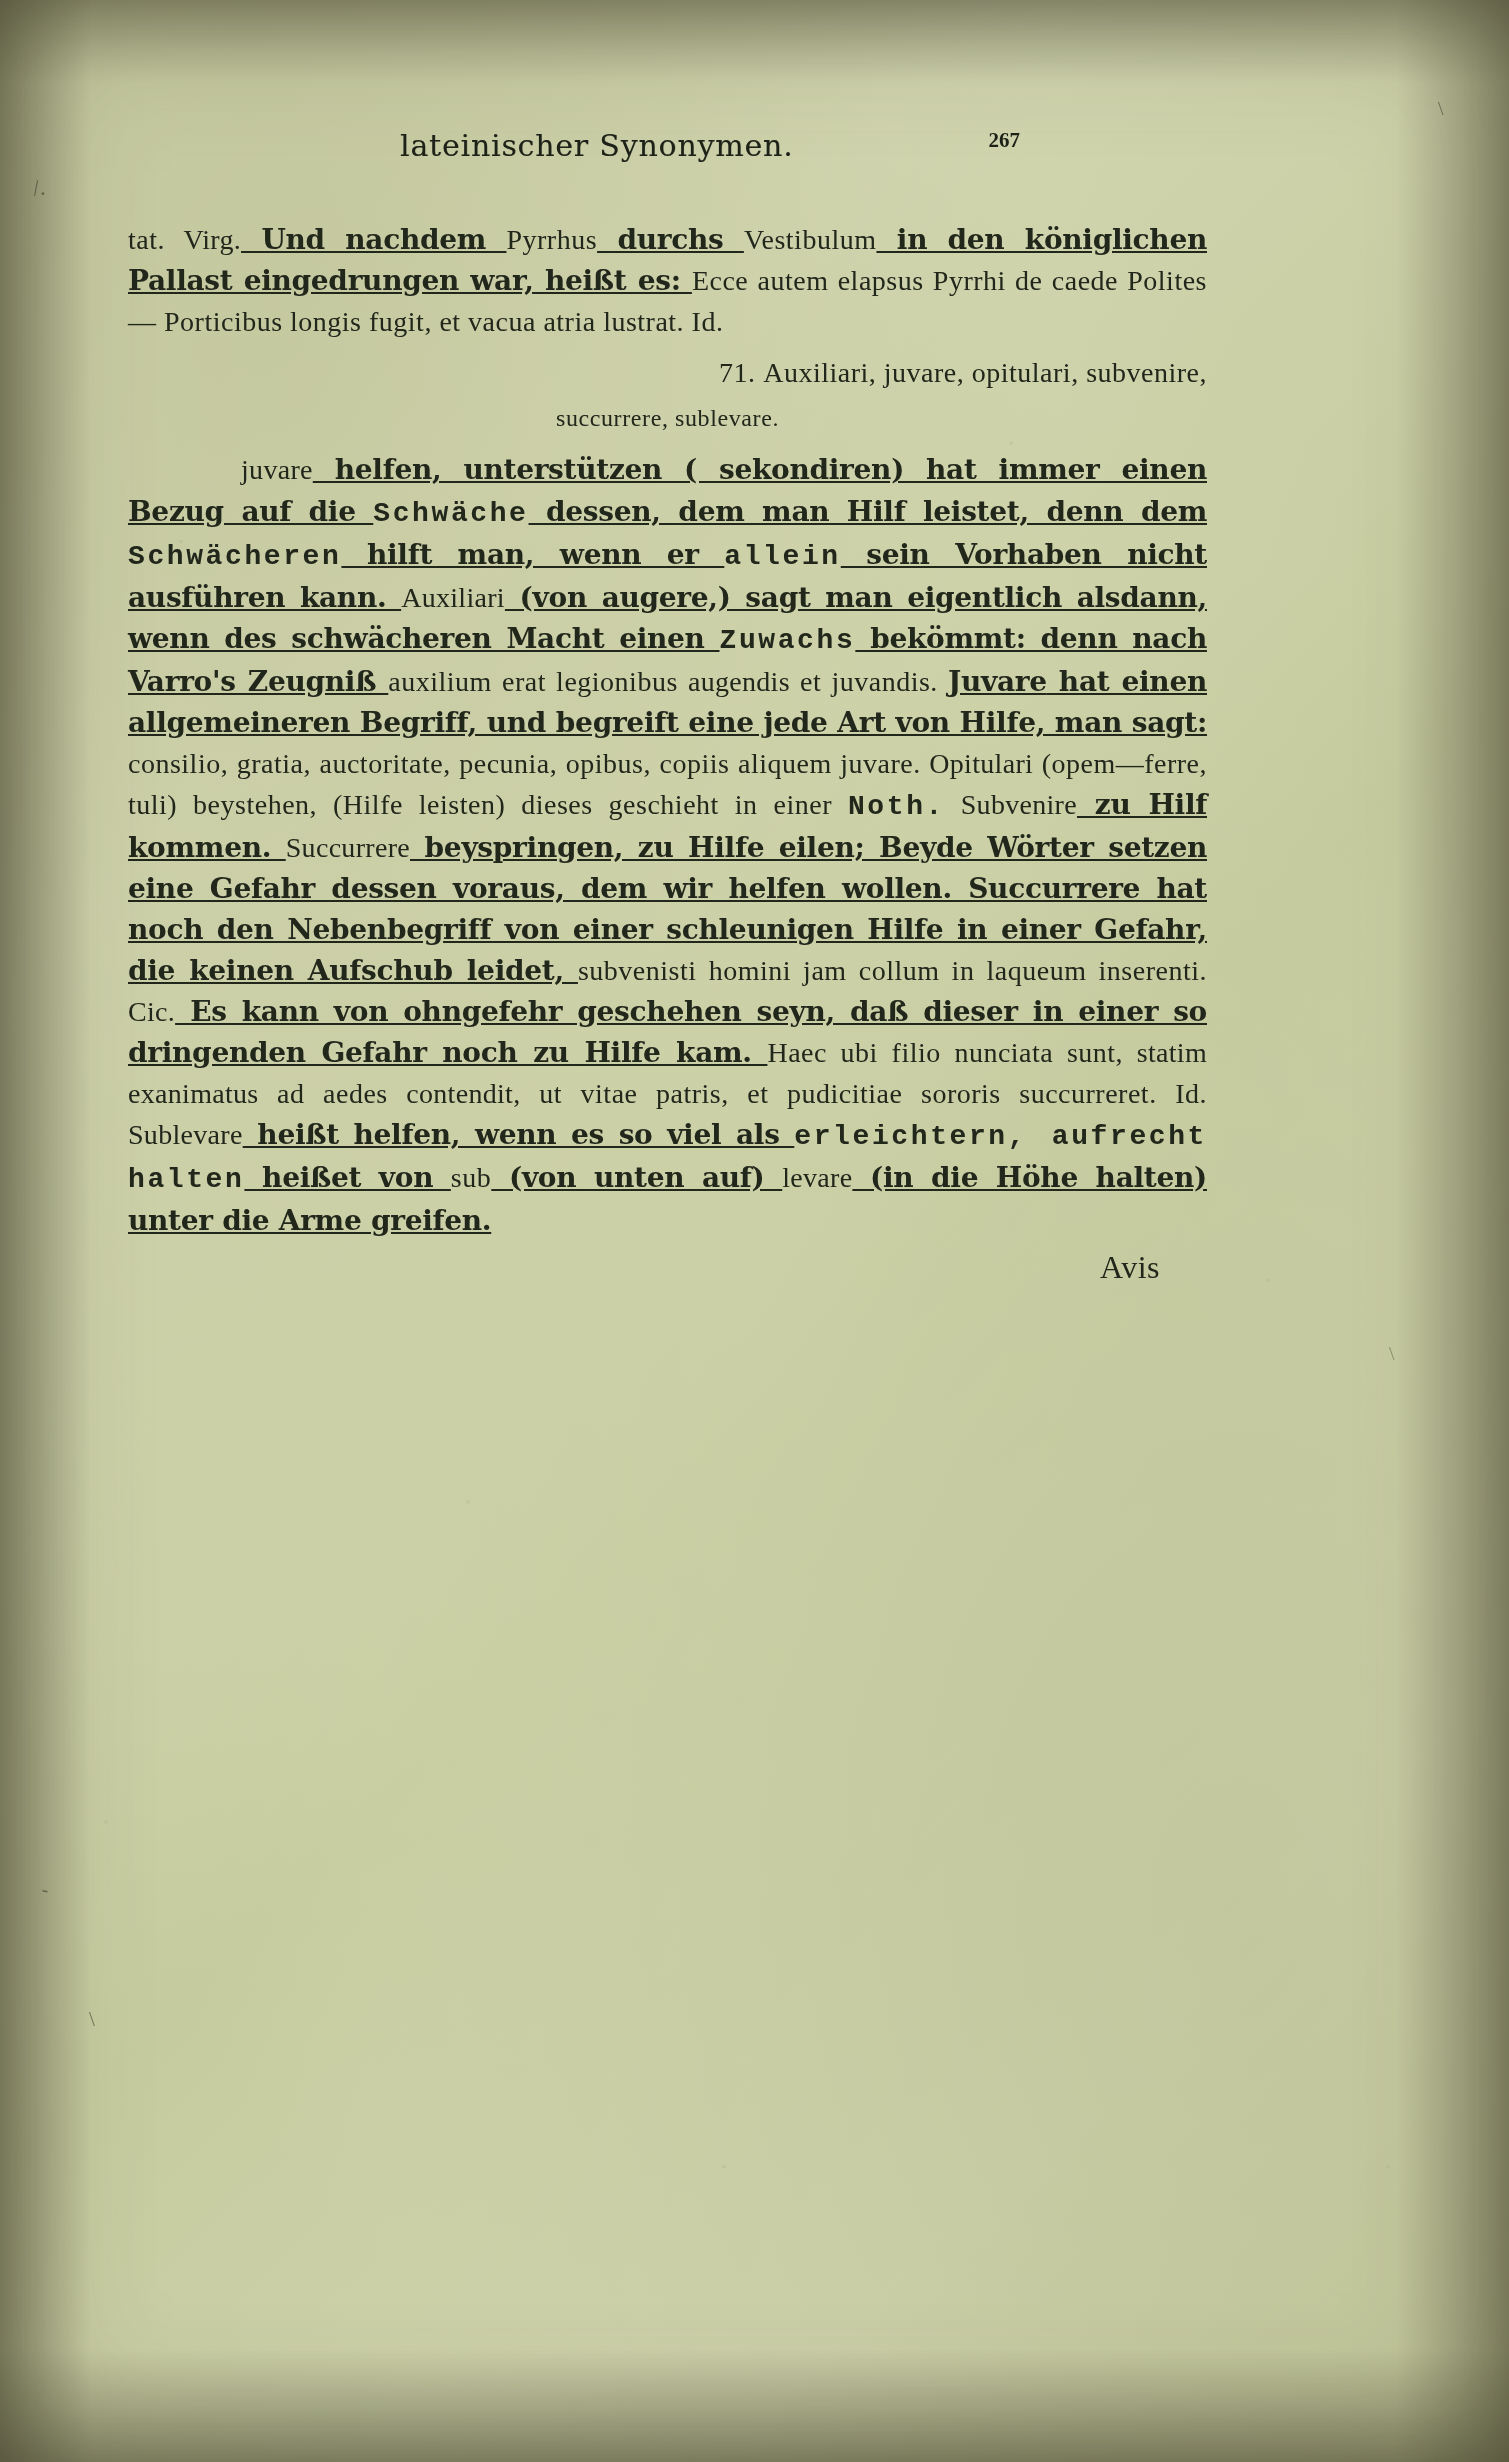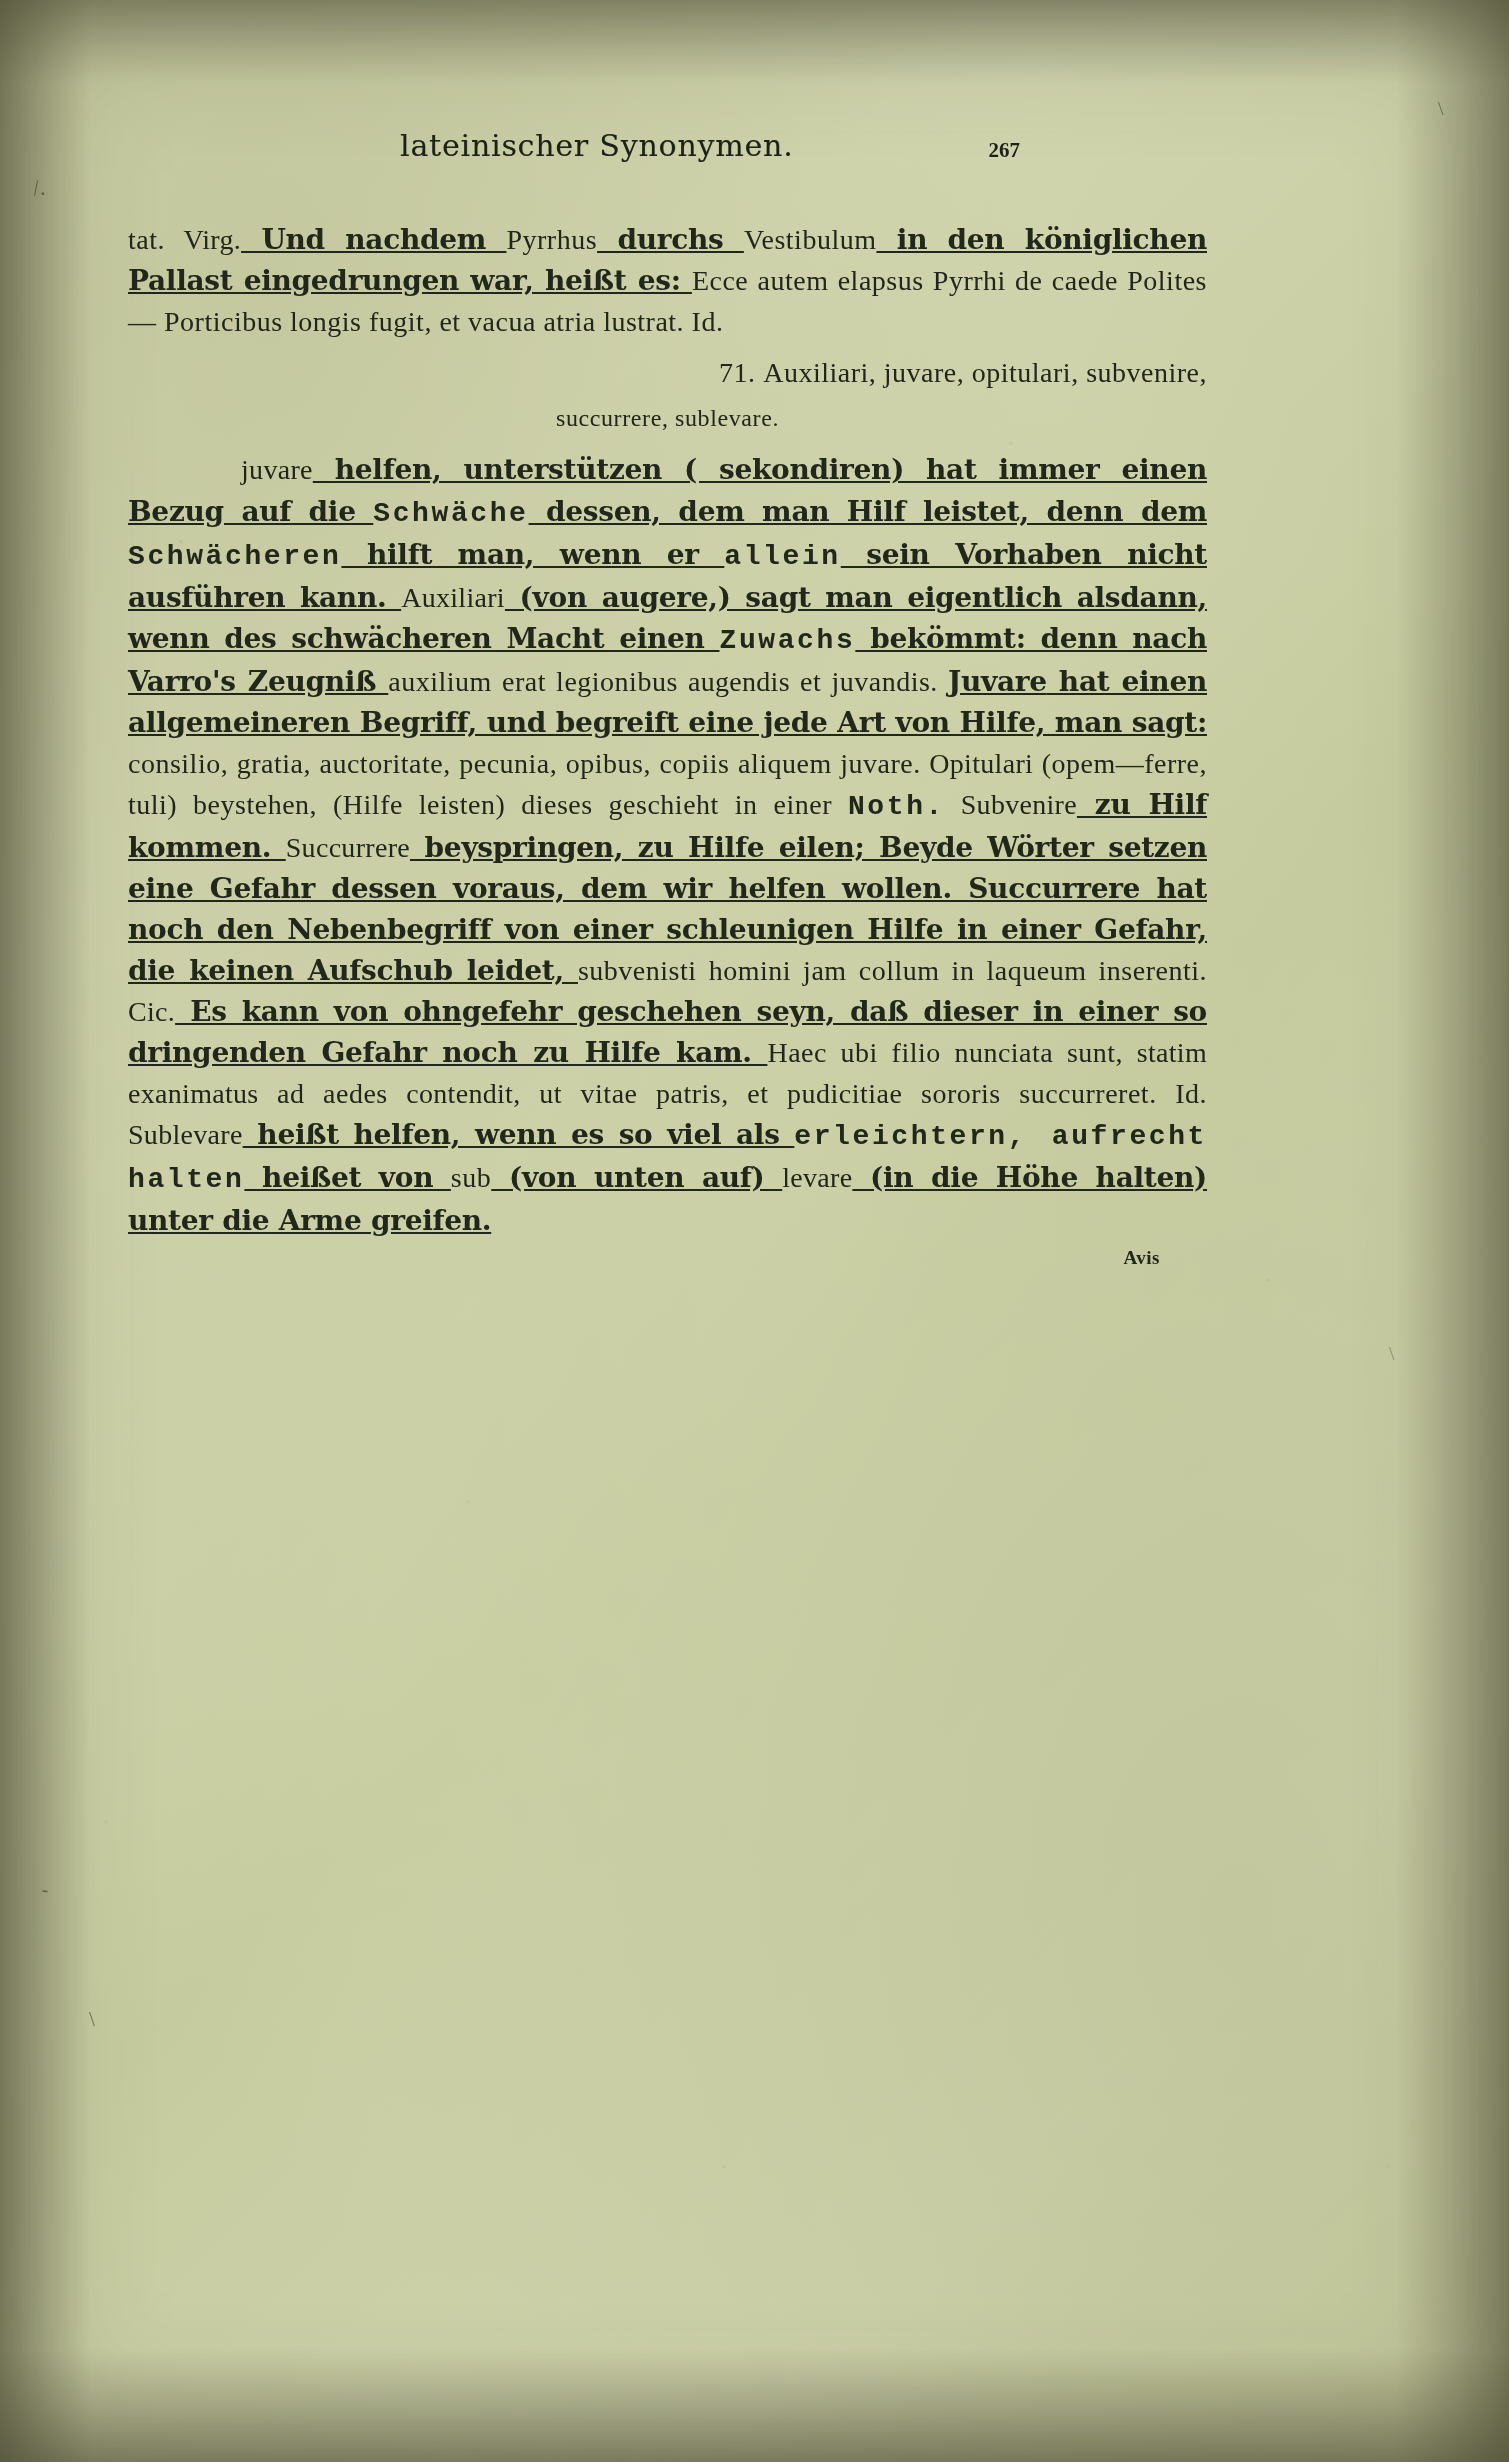--- a/index.html
+++ b/index.html
@@ -73,21 +73,21 @@
   .content {
     position: absolute;
     left: 128px;
     top: 128px;
     width: 1079px;
   }
 
   
   .header {
     display: flex;
-    align-items: flex-end;
+    align-items: flex-start;
     justify-content: flex-start;
     margin-bottom: 56px;
     padding-left: 272px;
   }
   .running-title {
     font-family: "DejaVu Serif", serif;
     font-size: 30px;
     letter-spacing: 0.8px;
     color: #1e2319;
     white-space: nowrap;
@@ -152,22 +152,22 @@
     font-family: "Liberation Serif", serif;
     font-size: 24px;
     letter-spacing: 0.6px;
     margin-bottom: 13.6px;
   }
 
   .catchword {
     margin-top: 3px;
     text-align: right;
     font-family: "Liberation Serif", serif;
-    font-weight: 700;
-    font-size: 19px;
+    font-weight: 400;
+    font-size: 32px;
     letter-spacing: 0.5px;
     padding-right: 47px;
   }
 
   .marginal-mark {
     position: absolute;
     font-family: "Liberation Serif", serif;
     color: rgba(40,45,30,0.55);
     font-size: 22.6px;
   }

